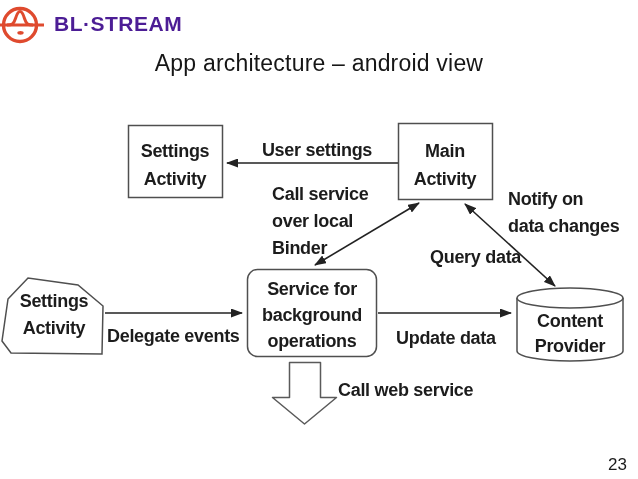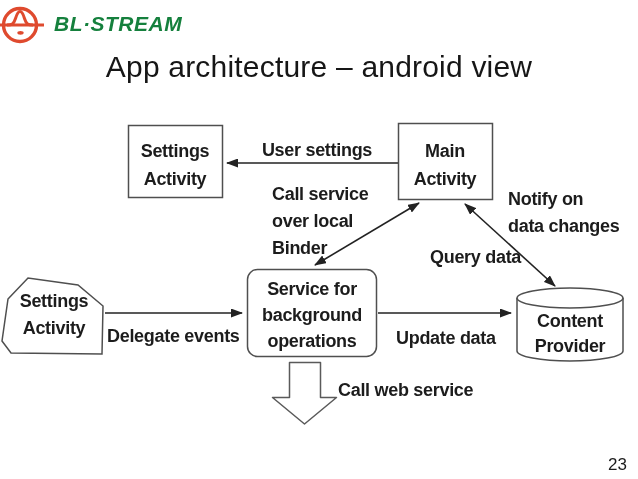--- a/index.html
+++ b/index.html
@@ -7,26 +7,25 @@
     width:638px;height:479px;position:relative;overflow:hidden;
     background:#ffffff;
     font-family:"Liberation Sans", sans-serif;
   }
   .logo{
     position:absolute;top:3px;left:0;height:42px;
     display:flex;align-items:center;gap:8px;
   }
   .brand{
     font-size:21px;font-weight:700;letter-spacing:0.5px;
-    color:#15803d;
-    font-style:italic;
+    color:#4c1d95;
   }
   .slide-title{
     position:absolute;top:50px;left:0;width:638px;
-    text-align:center;font-size:30px;color:#161616;
+    text-align:center;font-size:23px;color:#161616;
     letter-spacing:0.2px;
   }
   .page-number{
     position:absolute;top:455px;right:11px;
     font-size:17px;color:#1c1c1c;text-align:right;
   }
   svg.diagram{position:absolute;left:0;top:0;}
   .node-shape{fill:#ffffff;stroke:#4F4F4F;stroke-width:1.5px;}
   .edge{stroke:#222222;stroke-width:1.6px;}
   .node-label, .edge-label{

